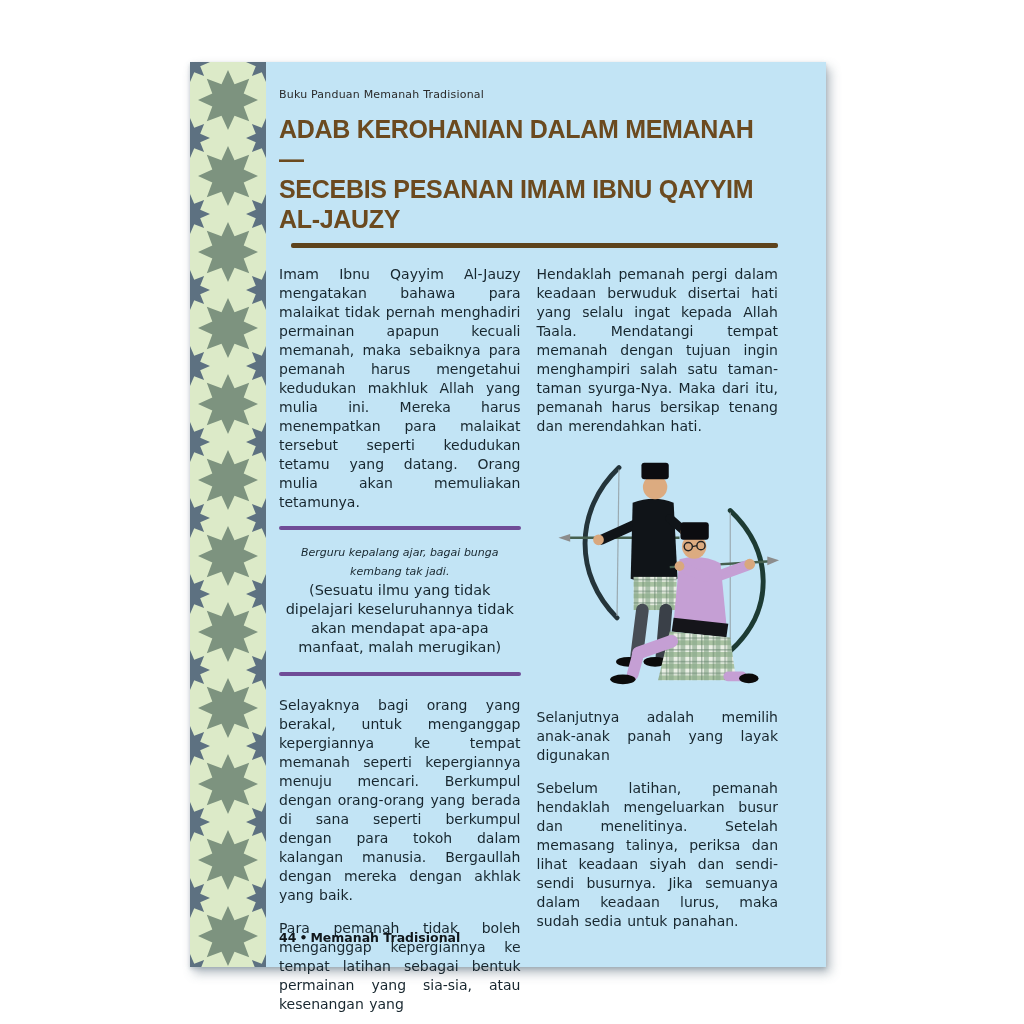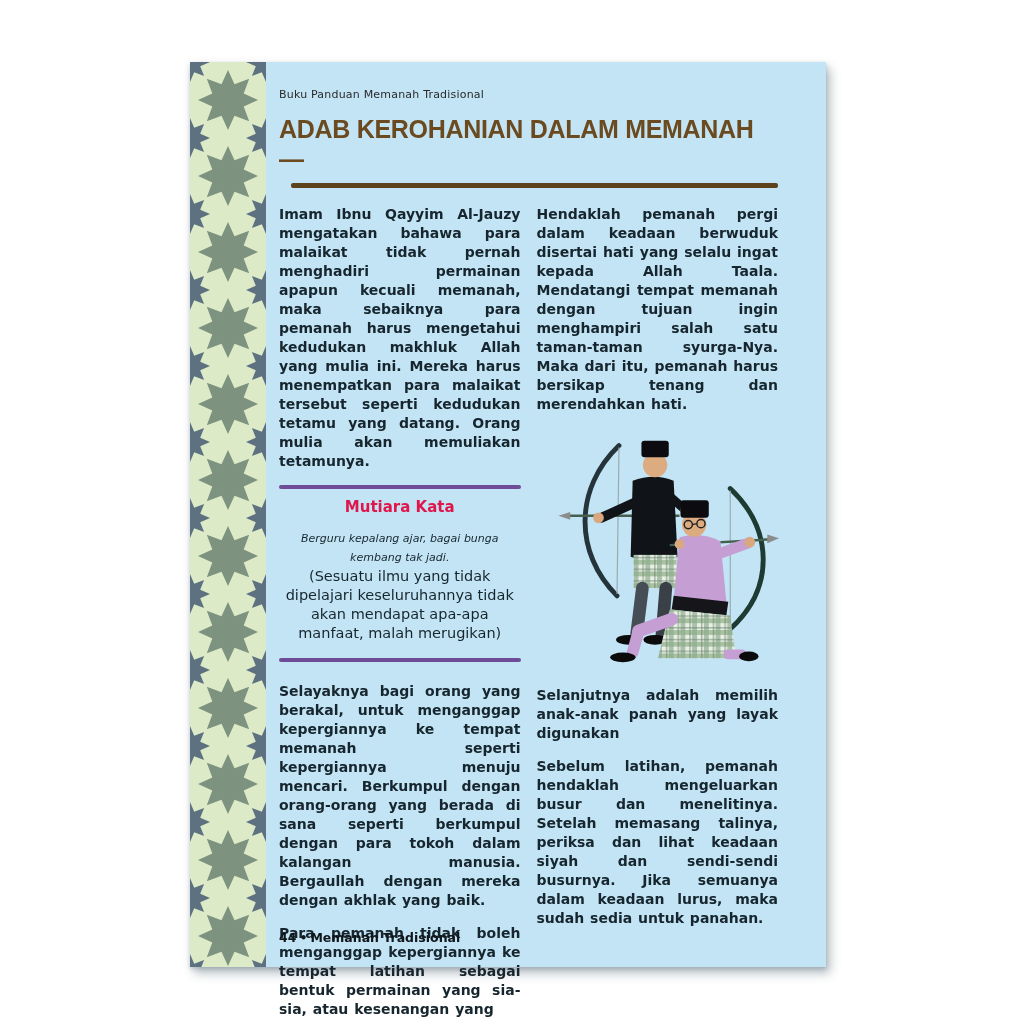--- a/index.html
+++ b/index.html
@@ -30,21 +30,21 @@
   }
   .title-rule {
     margin-top:9px; margin-left:12px; height:5px; background:#5d431c; border-radius:2px;
   }
   .columns {
     margin-top:17px; display:flex; gap:16px;
   }
   .col { flex:1; min-width:0; }
   .body-text {
     font-size:14px; line-height:19px; color:#17262e;
-    text-align:justify; margin-bottom:14px; word-spacing:1px;font-weight:bold;
+    text-align:justify; margin-bottom:14px; word-spacing:1px;
   }
   .mutiara { margin-top:6px; margin-bottom:6px; }
   .rule-purple { height:4px; background:#6f4c97; border-radius:2px; }
   .mutiara-title {
     margin-top:9px; text-align:center; font-weight:bold; font-size:15px; color:#e0164b;
   }
   .mutiara-quote {
     margin-top:13px; text-align:center; font-style:italic;
     font-size:11px; line-height:19px; color:#17262e;
   }
@@ -81,31 +81,31 @@
         </defs>
         <rect width="76" height="905" fill="url(#geo)"></rect>
       </svg>
     </div>
 
     <div class="content">
       <div class="running-head">Buku Panduan Memanah Tradisional</div>
 
       <h1 class="title">
         <span>ADAB KEROHANIAN DALAM MEMANAH —</span><br>
+        <span>SECEBIS PESANAN IMAM IBNU QAYYIM AL-JAUZY</span>
       </h1>
       <div class="title-rule"></div>
 
       <div class="columns">
 
         <div class="col">
           <p class="body-text">Imam Ibnu Qayyim Al-Jauzy mengatakan bahawa para malaikat tidak pernah menghadiri permainan apapun kecuali memanah, maka sebaiknya para pemanah harus mengetahui kedudukan makhluk Allah yang mulia ini. Mereka harus menempatkan para malaikat tersebut seperti kedudukan tetamu yang datang. Orang mulia akan memuliakan tetamunya.</p>
 
           <div class="mutiara">
             <div class="rule-purple"></div>
-            <div class="mutiara-title">Mutiara Kata</div>
             <div class="mutiara-quote">Berguru kepalang ajar, bagai bunga kembang tak jadi.</div>
             <div class="mutiara-expl">(Sesuatu ilmu yang tidak dipelajari keseluruhannya tidak akan mendapat apa-apa manfaat, malah merugikan)</div>
             <div class="rule-purple bottom"></div>
           </div>
 
           <p class="body-text">Selayaknya bagi orang yang berakal, untuk menganggap kepergiannya ke tempat memanah seperti kepergiannya menuju mencari. Berkumpul dengan orang-orang yang berada di sana seperti berkumpul dengan para tokoh dalam kalangan manusia. Bergaullah dengan mereka dengan akhlak yang baik.</p>
           <p class="body-text">Para pemanah tidak boleh menganggap kepergiannya ke tempat latihan sebagai bentuk permainan yang sia-sia, atau kesenangan yang</p>
         </div>
 
         <div class="col">

